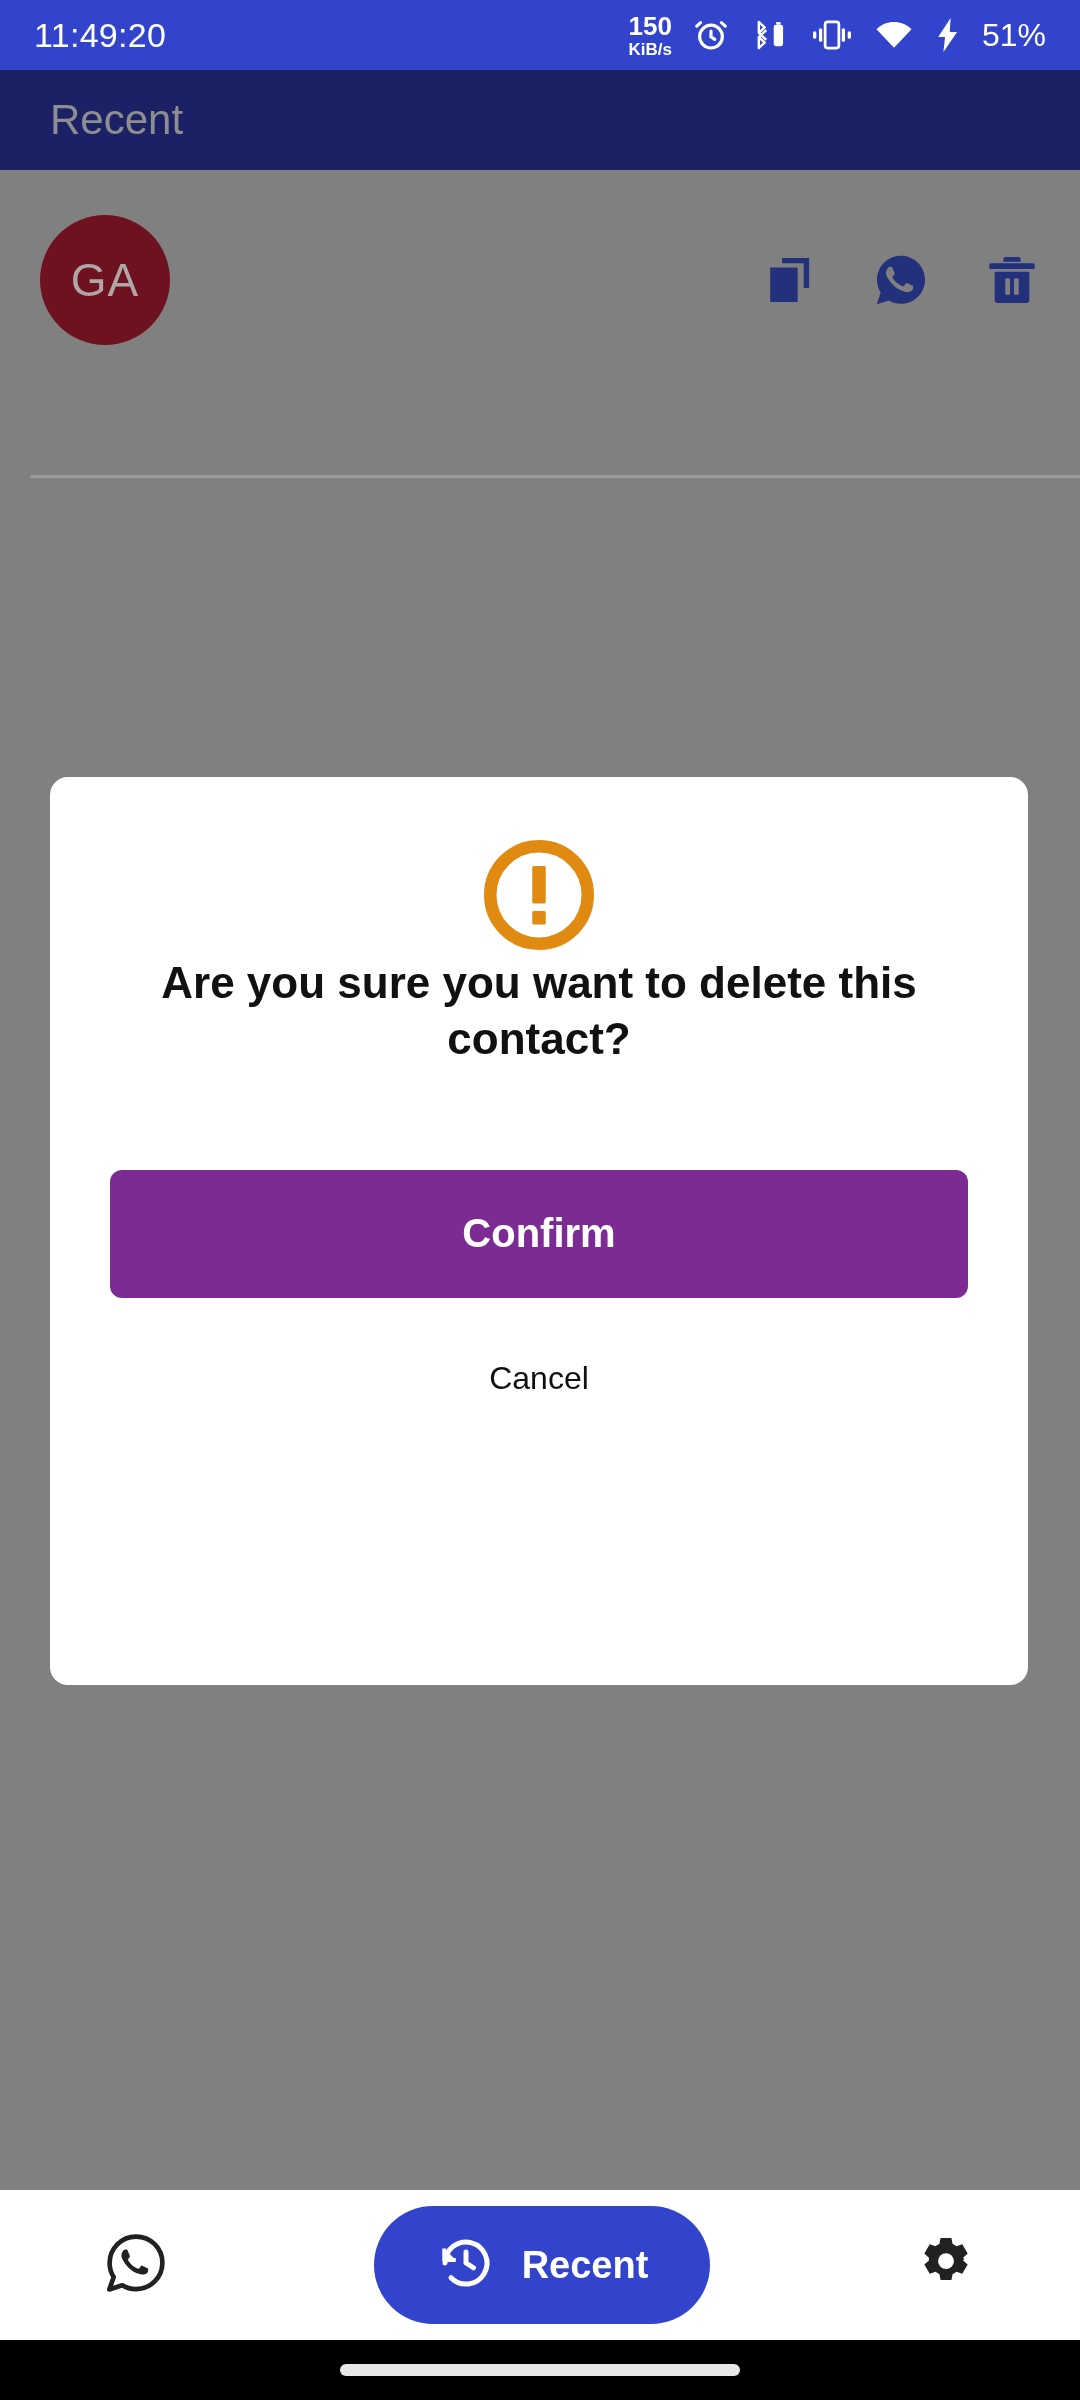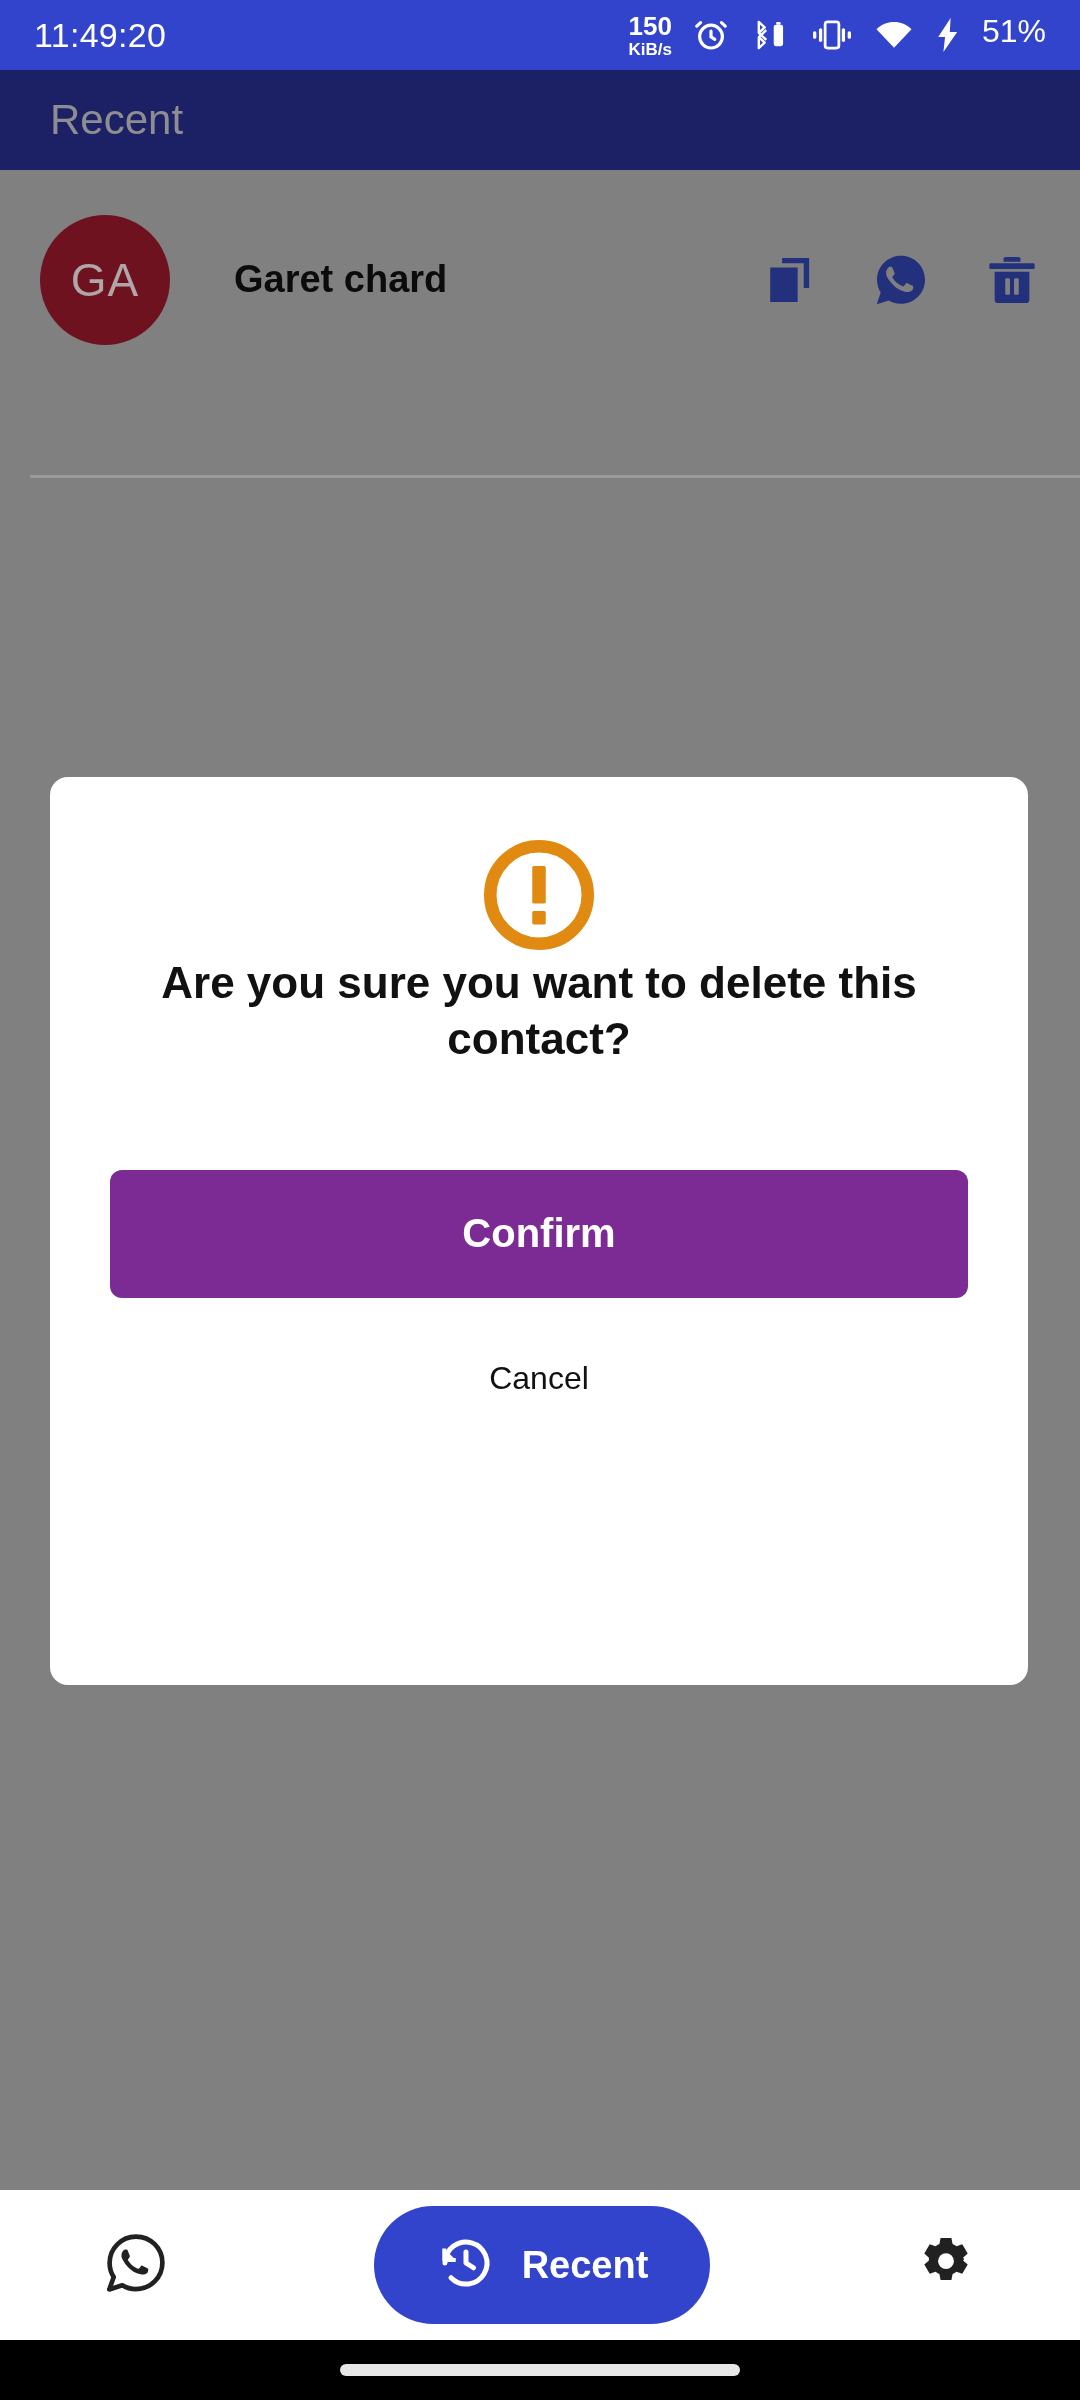--- a/index.html
+++ b/index.html
@@ -11,42 +11,42 @@
   }
   .phone { position:relative; width:1080px; height:2400px; background:#fff; }
 
   
   .status-bar{
     position:absolute; top:0; left:0; width:1080px; height:70px;
     background:#3344cc; display:flex; align-items:center;
     padding:0 34px; color:#fff;
   }
   .status-clock{ font-size:34px; font-weight:500; letter-spacing:.3px; }
-  .status-right{ margin-left:auto; display:flex; gap:20px; }
+  .status-right{ margin-left:auto; display:flex; align-items:center; gap:20px; }
   .netspeed{ display:flex; flex-direction:column; align-items:center; line-height:1; }
   .netspeed .n1{ font-size:26px; font-weight:700; }
   .netspeed .n2{ font-size:17px; font-weight:700; margin-top:2px; }
   .sb-ico{ display:flex; align-items:center; }
   .batt-pct{ font-size:32px; font-weight:500; }
 
   
   .app-bar{
     position:absolute; top:70px; left:0; width:1080px; height:100px;
     background:#1b2164; display:flex; align-items:center; padding:0 50px;
   }
   .app-bar-title{ font-size:42px; color:#8d8d92; font-weight:400; }
 
   
   .content{
     position:absolute; top:170px; left:0; width:1080px; height:2020px;
     background:#808080;
   }
   .contact-row{
     position:absolute; top:30px; left:0; width:1080px; height:160px;
-    display:flex; align-items:center; padding:0 40px;gap:24px;
+    display:flex; align-items:center; padding:0 40px;
   }
   .avatar{
     width:130px; height:130px; border-radius:50%;
     background:#6e1220; display:flex; align-items:center; justify-content:center;
     flex:0 0 auto;
   }
   .avatar-initials{ font-size:46px; color:#b0a6a7; letter-spacing:1px; }
   .contact-text{ margin-left:40px; display:flex; flex-direction:column; justify-content:center; }
   .contact-name{ font-size:38px; font-weight:700; color:#0b0b0b; line-height:1.15; }
   .contact-phone{ font-size:36px; color:#5d5d5d; margin-top:6px; line-height:1.15; }
@@ -162,21 +162,20 @@
     <div class="app-bar-title">Recent</div>
   </div>
 
   <div class="content">
 
     <div class="contact-row">
       <div class="avatar">
         <span class="avatar-initials">GA</span>
       </div>
       <div class="contact-text">
-        <div class="contact-name">Garet chard</div>
       </div>
       <div class="contact-actions">
 
         <span class="act-ico">
           <svg width="54" height="54" viewBox="0 0 24 24" fill="#23307B">
             <path d="M8.5 2.2h12v13.4h-2.4V4.6H8.5V2.2z"></path>
             <path d="M3.2 6.4h12.2v15.4H3.2V6.4zm2.4 4.2h7.4v1.9H5.6v-1.9zm0 3.7h7.4v1.9H5.6v-1.9z" fill="#23307B"></path>
           </svg>
         </span>
 

